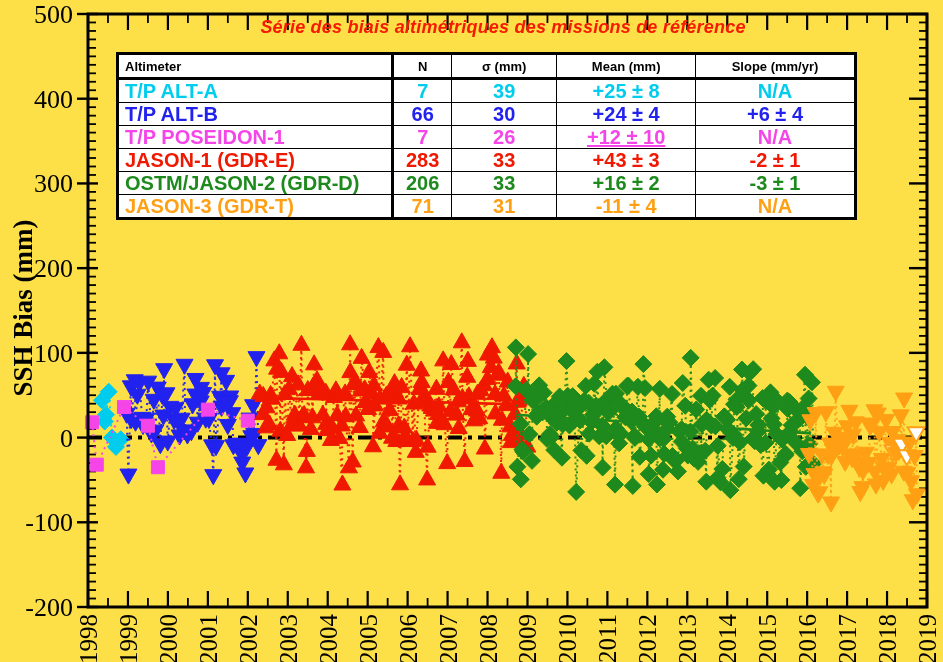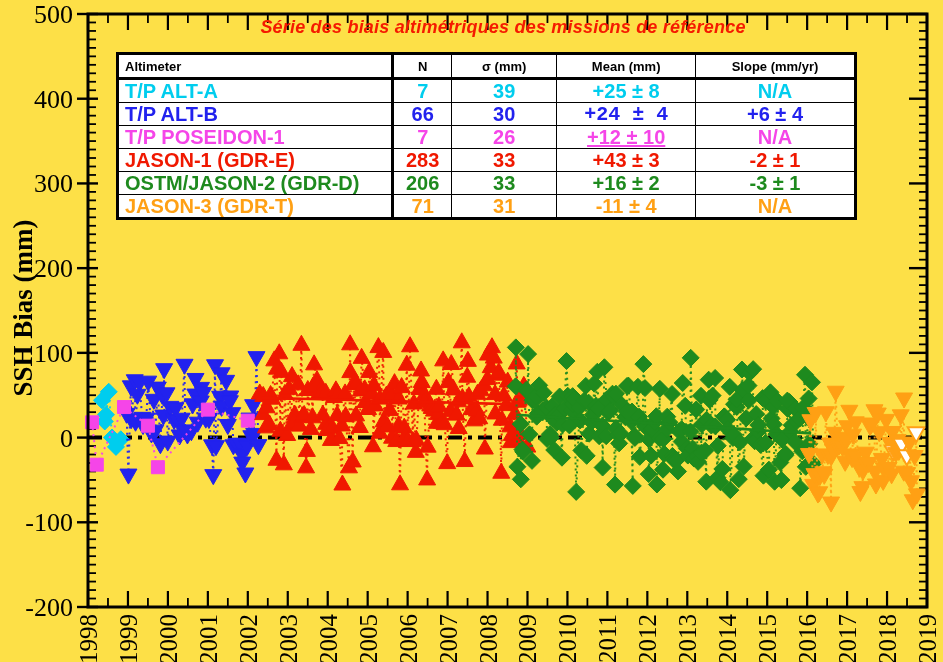--- a/index.html
+++ b/index.html
@@ -838,21 +838,21 @@
           <td style="color: rgb(0, 205, 238);">T/P ALT-A</td>
           <td style="color: rgb(0, 205, 238);">7</td>
           <td style="color: rgb(0, 205, 238);">39</td>
           <td style="color: rgb(0, 205, 238);">+25 ± 8</td>
           <td style="color: rgb(0, 205, 238);">N/A</td>
         </tr>
         <tr>
           <td style="color: rgb(34, 34, 238);">T/P ALT-B</td>
           <td style="color: rgb(34, 34, 238);">66</td>
           <td style="color: rgb(34, 34, 238);">30</td>
-          <td style="color: rgb(34, 34, 238); font-family: Liberation Mono, monospace;">+24 ± 4</td>
+          <td style="color: rgb(34, 34, 238);">+24 ± 4</td>
           <td style="color: rgb(34, 34, 238);">+6 ± 4</td>
         </tr>
         <tr>
           <td style="color: rgb(245, 69, 232);">T/P POSEIDON-1</td>
           <td style="color: rgb(245, 69, 232);">7</td>
           <td style="color: rgb(245, 69, 232);">26</td>
           <td style="color: rgb(245, 69, 232); text-decoration: underline;">+12 ± 10</td>
           <td style="color: rgb(245, 69, 232);">N/A</td>
         </tr>
         <tr>

